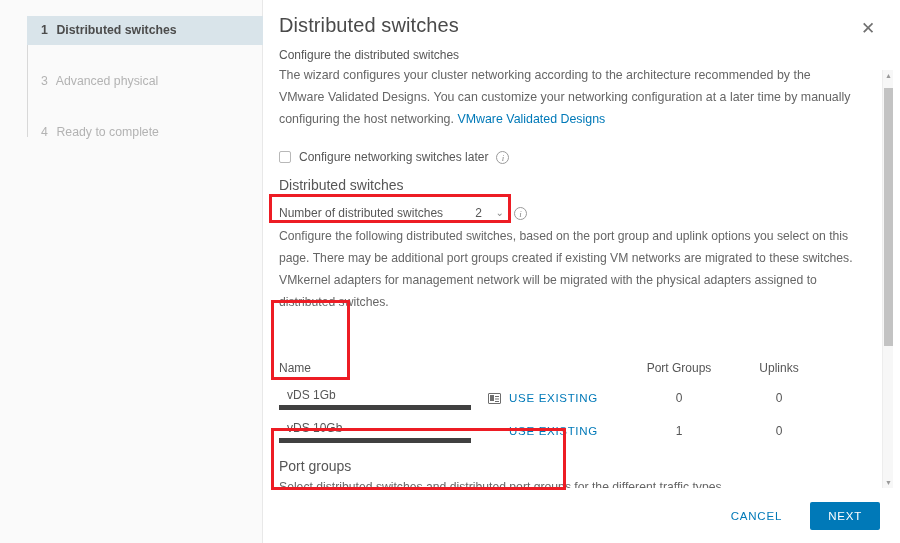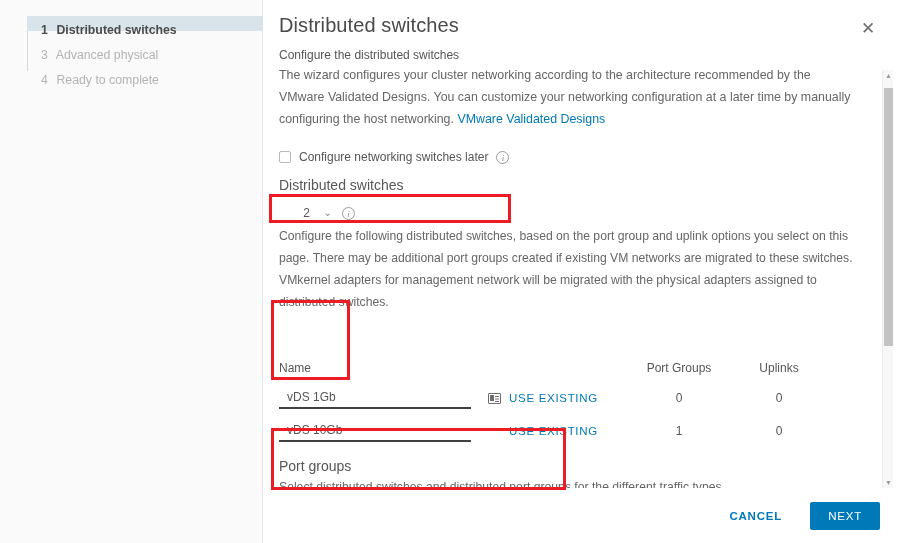--- a/index.html
+++ b/index.html
@@ -38,26 +38,26 @@
     padding-left: 27px;
   }
   .nav-rail {
     position: absolute;
     left: 27px; top: 0; bottom: 10px;
     width: 1px;
     background: #d8d8d8;
   }
   .nav-item {
     position: relative;
-    height: 15px;
+    height: 29px;
     line-height: 29px;
     font-size: 12.3px;
     color: #b3b3b3;
     padding-left: 14px;
-    margin-bottom: 10px;
+    margin-bottom: 22px;
     white-space: nowrap;
   }
   .nav-item .num { display: inline-block; width: 12px; }
   .nav-item.active {
     background: #d9e4ea;
     color: #4c4c4c;
     font-weight: 600;
     width: 236px;
   }
   .nav-item.active .num { font-weight: 600; }
@@ -191,21 +191,21 @@
   .sw-head { color: #565656; height: 22px; }
   .sw-row { height: 28px; margin-top: 5px; }
   .col-name { width: 200px; position: relative; }
   .col-icon { width: 30px; text-align: center; }
   .col-use  { width: 120px; color: #0079b8; font-size: 11.5px; letter-spacing: .7px; cursor:pointer; }
   .col-pg   { width: 100px; text-align: center; }
   .col-up   { width: 100px; text-align: center; }
   .name-input {
     width: 192px;
     border: none;
-    border-bottom: 2px solid #404040;
+    border-bottom: 5px solid #404040;
     font-size: 12px;
     color: #565656;
     font-family: "Liberation Sans", sans-serif;
     padding: 2px 0 3px 8px;
     background: transparent;
     outline: none;
   }
   .sw-icon {
     display: inline-block;
     width: 13px; height: 11px;
@@ -293,21 +293,20 @@
     padding-right: 20px;
   }
   .btn-cancel {
     background: none; border: none;
     color: #0079b8;
     font-size: 11.5px;
     letter-spacing: .8px;
     font-family: "Liberation Sans", sans-serif;
     cursor: pointer;
     padding: 8px 14px;
-    font-weight: bold;
   }
   .btn-next {
     background: #0079b8;
     color: #fff;
     border: none;
     font-size: 11.5px;
     letter-spacing: .8px;
     font-family: "Liberation Sans", sans-serif;
     cursor: pointer;
     padding: 8px 18px;
@@ -367,20 +366,21 @@
 
       <div class="chk-row">
         <span class="chkbox"></span>
         <span>Configure networking switches later</span>
         <span class="info-i">i</span>
       </div>
 
       <h2 class="sec-head">Distributed switches</h2>
 
       <div class="num-switch-row">
+        <span class="lbl">Number of distributed switches</span>
         <span class="select-inline">
           <span>2</span>
           <span class="caret">⌄</span>
         </span>
         <span class="info-i">i</span>
       </div>
 
       <p class="sec-desc">Configure the following distributed switches, based on the port group and uplink options you select on this page. There may be additional port groups created if existing VM networks are migrated to these switches. VMkernel adapters for management network will be migrated with the physical adapters assigned to distributed switches.</p>
 
       <div class="sw-table">

